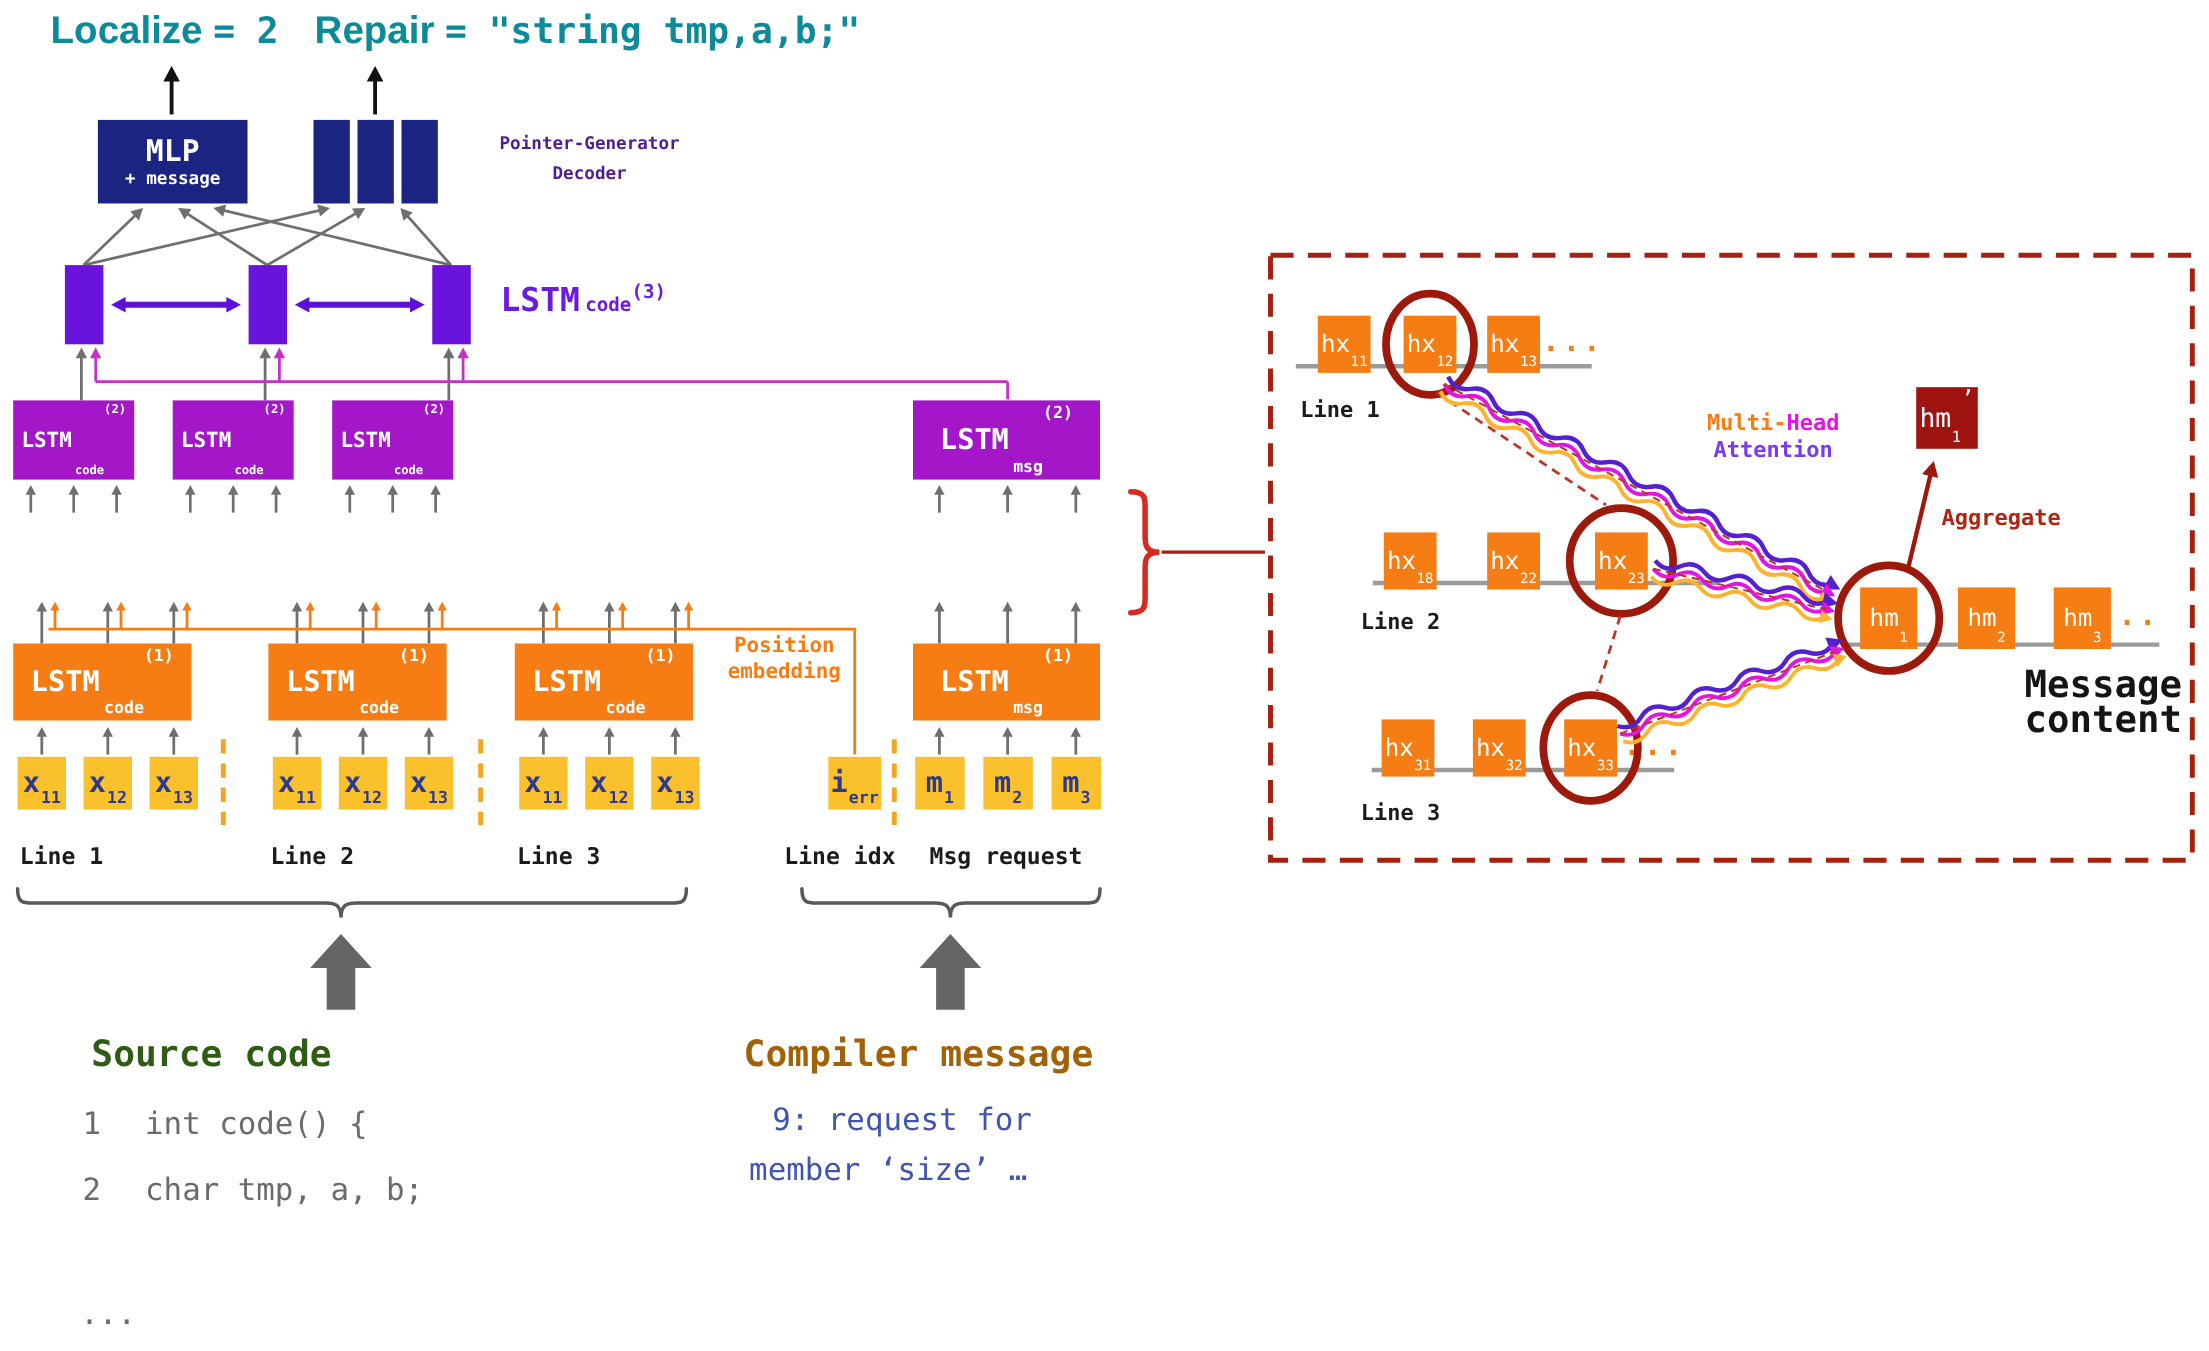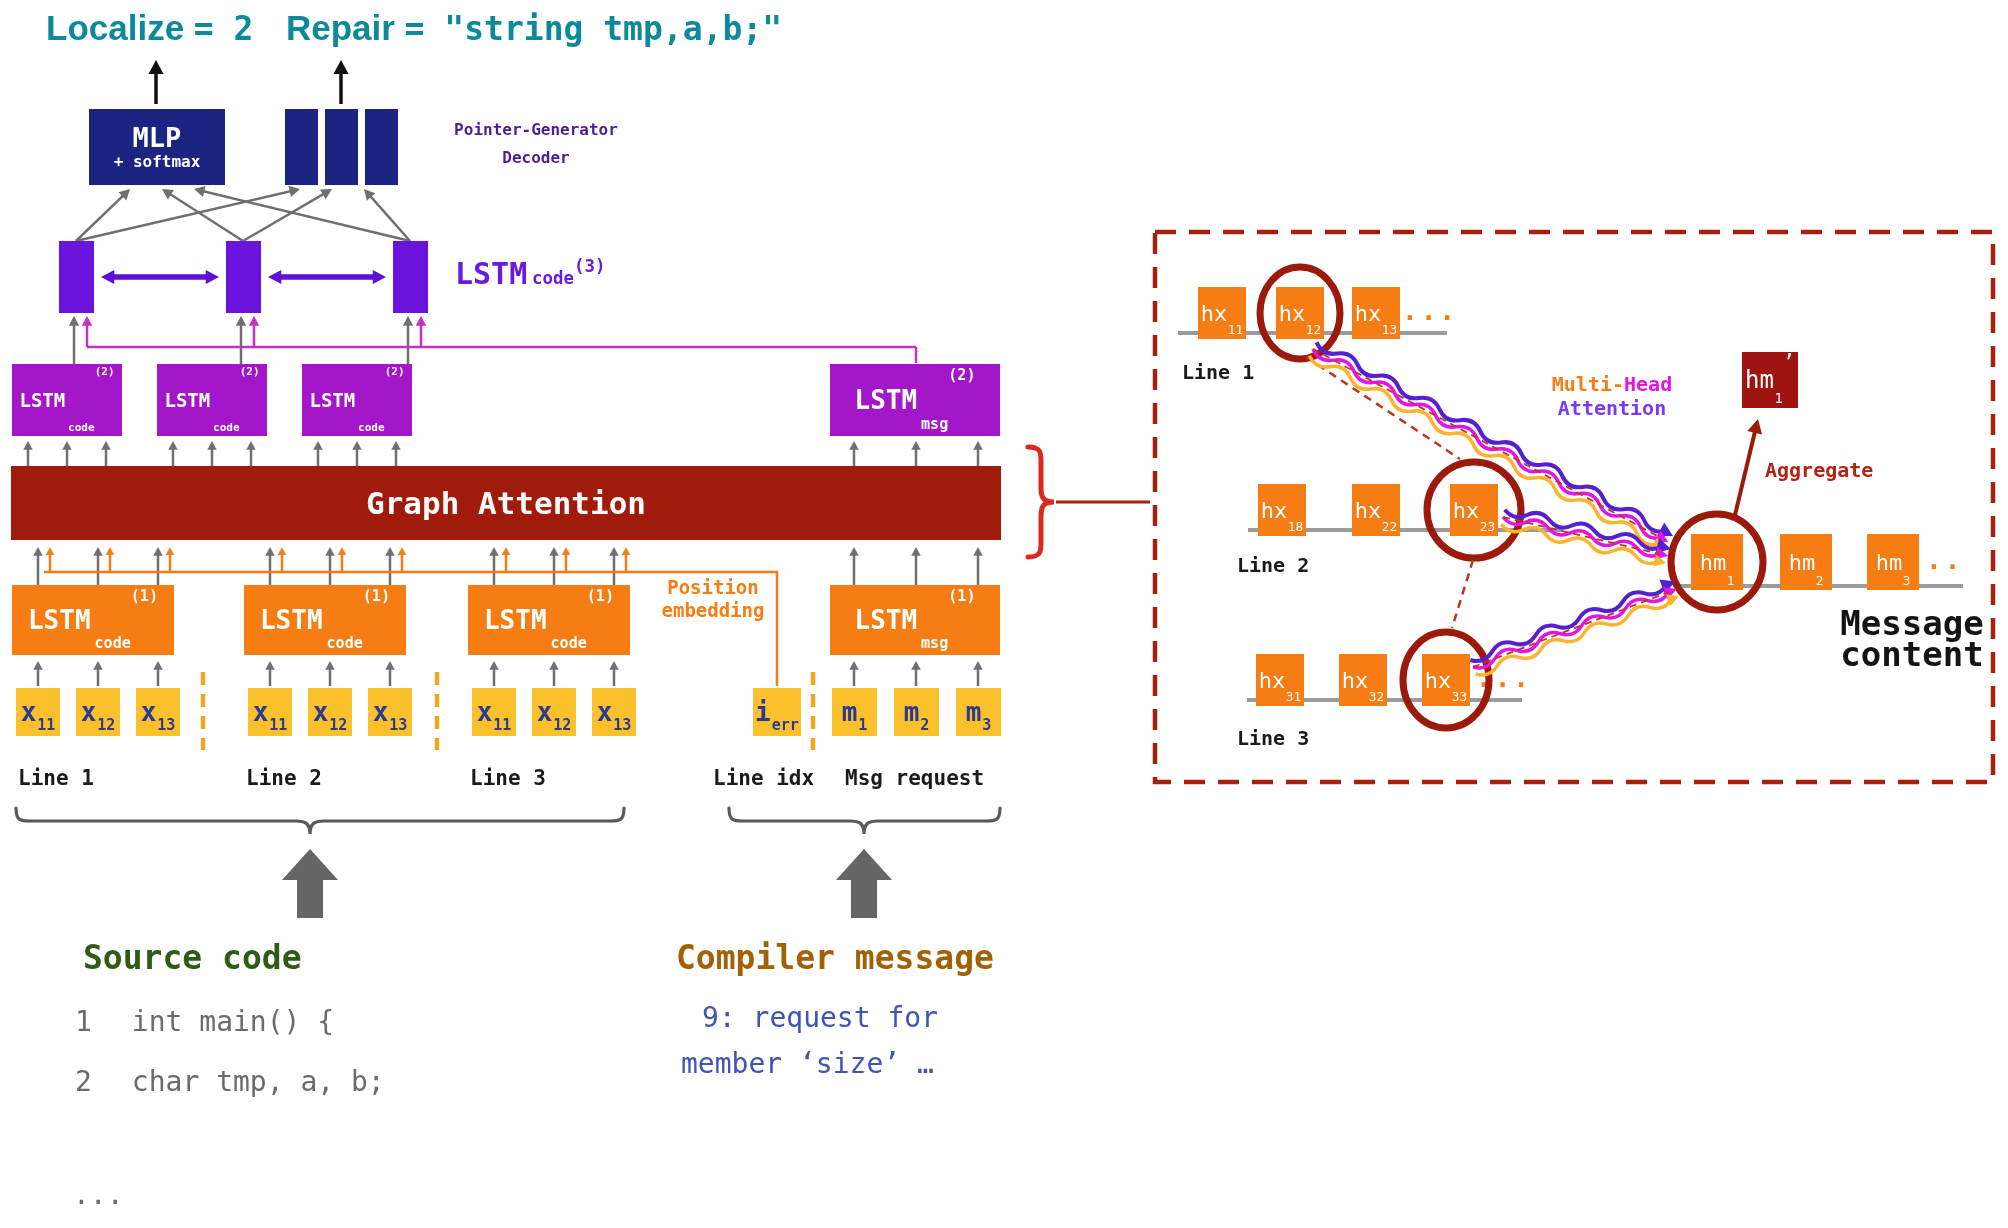--- a/index.html
+++ b/index.html
@@ -179,39 +179,36 @@
     <span class="word">Localize</span>
     <span class="val">= 2</span>
   </div>
   <div class="toplabel" style="left:286px;top:8px;">
     <span class="word">Repair</span>
     <span class="val">= "string tmp,a,b;"</span>
   </div>
 
   <div class="box" style="left:89px;top:109px;width:136px;height:76px;background:#1b2480;flex-direction:column;line-height:1.15">
     <span style="font-size:27px">MLP</span>
-    <span style="font-size:16px">+ softmax</span>
+    <span style="font-size:16px">+ message</span>
   </div>
   <div class="abs" style="left:285px;top:109px;width:33px;height:76px;background:#1b2480"></div>
   <div class="abs" style="left:325px;top:109px;width:33px;height:76px;background:#1b2480"></div>
   <div class="abs" style="left:365px;top:109px;width:33px;height:76px;background:#1b2480"></div>
   <div class="lbl" style="left:408px;top:116px;width:256px;text-align:center;font-size:16px;line-height:28px;color:#4c1d95">
     <span>Pointer-Generator</span><br>
     <span>Decoder</span>
   </div>
 
   <div class="lbl" style="left:455px;top:256px;font-size:30px;color:#6b1ae0;display:flex;align-items:center">
     <span>LSTM</span>
     <span style="font-size:.58em;align-self:flex-end;margin:0 0 .2em .28em">code</span>
     <span style="font-size:.58em;align-self:flex-start">(3)</span>
   </div>
 
-  <div class="box" style="left:11px;top:466px;width:990px;height:74px;background:#a11b0d;font-size:31px">
-    <span>Graph Attention</span>
-  </div>
 
   <div class="lbl" style="left:652px;top:576px;width:122px;text-align:center;font-size:19px;line-height:23px;color:#f57d14">
     <span>Position</span><br>
     <span>embedding</span>
   </div>
 
   <div class="lbl" style="left:713px;top:766px;font-size:21px">Line idx</div>
   <div class="lbl" style="left:845px;top:766px;font-size:21px">Msg request</div>
 
   <div class="lbl" style="left:83px;top:938px;font-size:33px;color:#2e5c14">Source code</div>
@@ -359,21 +356,21 @@
       <span>m</span>
       <span class="sub">2</span>
     </div>
     <div class="token" style="left: 956px; top: 688px; width: 45px; height: 48px; font-size: 26px;">
       <span>m</span>
       <span class="sub">3</span>
     </div>
     <div class="lbl" style="left: 18px; top: 766px; font-size: 21px;">Line 1</div>
     <div class="lbl" style="left: 246px; top: 766px; font-size: 21px;">Line 2</div>
     <div class="lbl" style="left: 470px; top: 766px; font-size: 21px;">Line 3</div>
-    <div class="codeline" style="left: 75px; top: 1005px;"><span>1</span><span style="margin-left: 40px;">int main() {</span></div>
+    <div class="codeline" style="left: 75px; top: 1005px;"><span>1</span><span style="margin-left: 40px;">int code() {</span></div>
     <div class="codeline" style="left: 75px; top: 1065px;"><span>2</span><span style="margin-left: 40px;">char tmp, a, b;</span></div>
     <div class="node" style="left: 1198px; top: 287px; width: 48px; height: 52px; font-size: 22px;">
       <span>hx</span>
       <span class="sub">11</span>
     </div>
     <div class="node" style="left: 1276px; top: 287px; width: 48px; height: 52px; font-size: 22px;">
       <span>hx</span>
       <span class="sub">12</span>
     </div>
     <div class="node" style="left: 1352px; top: 287px; width: 48px; height: 52px; font-size: 22px;">

